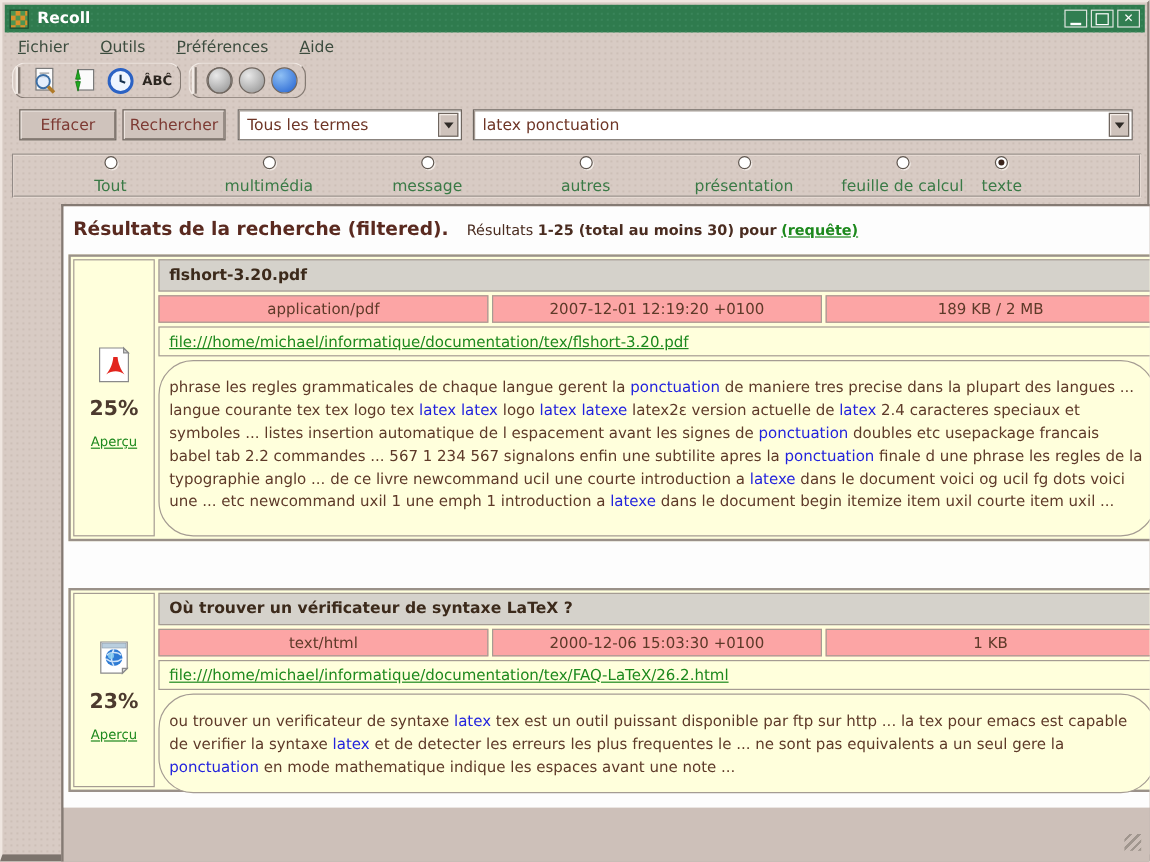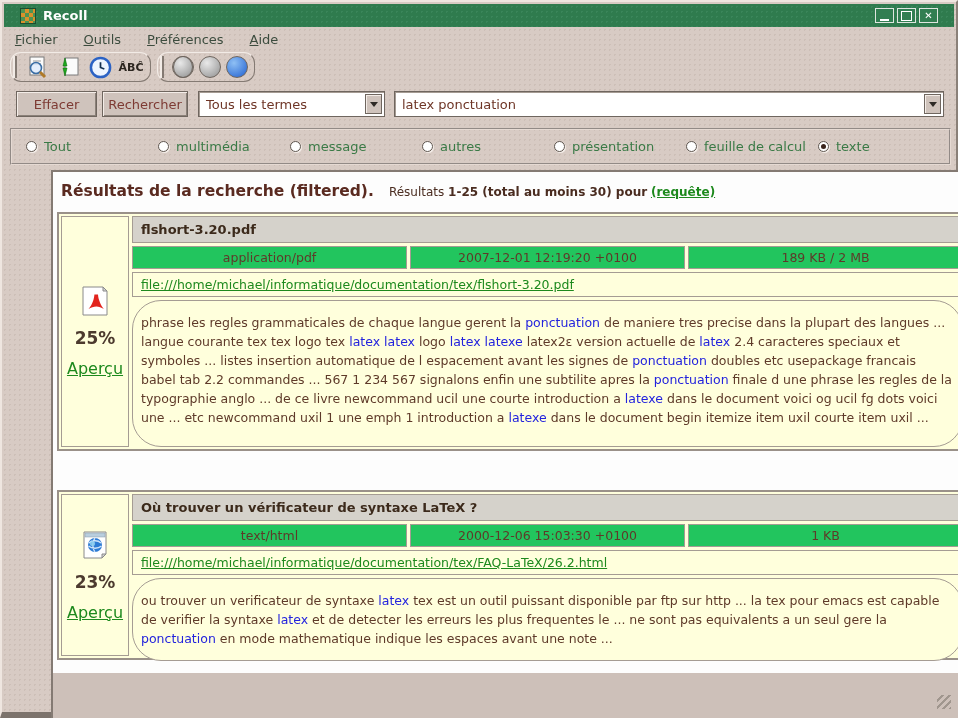--- a/index.html
+++ b/index.html
@@ -10,21 +10,21 @@
     background:#d8cbc4;
     background-image:radial-gradient(#cdbfb7 1px, transparent 1px);
     background-size:5px 5px;
     border-left:2px solid #efe6e0; border-top:2px solid #efe6e0;
     border-right:2px solid #8a8078; border-bottom:6px solid #7c736c; }
 
   
   .titlebar { position:absolute; left:2px; top:2px; right:2px; height:23px;
     background:#2f7b4e;
     background-image:radial-gradient(#3a855a 1px, transparent 1px); background-size:5px 5px;
-    display:flex; align-items:center; padding:0 16px;justify-content:space-between; }
+    display:flex; align-items:center; padding:0 4px;justify-content:space-between; }
   .app-logo { width:16px; height:16px; margin-right:7px;
     background:repeating-conic-gradient(#d9912b 0 25%, #4d9452 0 50%);
     background-size:8px 8px; border:1px solid #1d4d30; }
   .titlebar .title { color:#ffffff; font-weight:bold; font-size:13px; }
   .win-controls { margin-left:auto; display:flex; gap:3px; }
   .wbtn { width:19px; height:15px; background:#317e51; border:1px solid #dfe5df;
     position:relative; color:#fff; }
   .wbtn .glyph { position:absolute; inset:0; display:flex; align-items:center; justify-content:center;
     font-size:10px; font-weight:bold; color:#fff; line-height:1; }
   .wbtn.min .glyph::after { content:""; width:9px; height:2px; background:#fff; margin-top:8px; }
@@ -68,21 +68,21 @@
   .combo .drop { width:17px; height:20px; margin-right:2px; background:#cfc3bc;
     border:1px solid #6f665f; box-shadow:inset 1px 1px 0 #f4ede8;
     display:flex; align-items:center; justify-content:center; }
   .combo .drop::after { content:""; border-left:4px solid transparent; border-right:4px solid transparent;
     border-top:5px solid #2e2a26; }
 
   
   .filterbar { position:absolute; left:8px; top:126px; width:941px; height:37px;
     border:2px groove #e6dad3; display:flex; align-items:center; padding-left:14px; }
   .filter-item { width:132px; display:flex; align-items:center; gap:7px;
-    font-size:13px; color:#3a7a46; }
+    font-size:13px; color:#3a7a46;flex-direction:column; }
   .filter-item:last-child { width:auto; }
   .radio { width:11px; height:11px; border-radius:50%; background:#ffffff;
     border:1px solid #5f564f; box-shadow:1px 1px 0 #f2ebe6; position:relative; flex:0 0 auto; }
   .radio.on::after { content:""; position:absolute; left:2px; top:2px; width:5px; height:5px;
     border-radius:50%; background:#3a241c; }
 
   
   .results { position:absolute; left:8px; top:168px; width:941px; height:644px;
     border-top:2px solid #847a73; border-left:2px solid #847a73;
     border-bottom:2px solid #f2ebe6; border-right:2px solid #f2ebe6; background:#cdc0b9;margin-left:41px; }
@@ -96,27 +96,27 @@
   .res-head a.qlink { color:#1d891d; font-weight:bold; text-decoration:underline; }
 
   .entry { position:absolute; left:4px; width:910px; background:#ffffdc;
     border:2px solid #9a9189; display:flex; padding:2px; gap:3px; }
   .entry-1 { top:40px; height:239px; }
   .entry-2 { top:318px; height:170px; }
   .entry-left { width:68px; flex:0 0 auto; border:1px solid #a59c93; background:#ffffdc;
     display:flex; flex-direction:column; align-items:center; justify-content:center; gap:11px; }
   .relevance { font-size:17px; font-weight:bold; color:#4c3a2e; }
   a.green { color:#1d891d; text-decoration:underline; }
-  .apercu { font-size:16px; }
+  .apercu { font-size:11px; }
   .entry-right { flex:1; display:flex; flex-direction:column; gap:3px; min-width:0; }
   .row { border:1px solid #a59c93; background:#ffffdc; padding:3px 8px;
     font-size:12.5px; color:#5e3a29; }
   .row-title { background:#d5d2cb; font-weight:bold; font-size:13px; color:#3c2a1b; padding:5px 8px; }
   .row-meta { display:flex; padding:0; border:none; background:transparent; gap:3px; }
-  .row-meta .cell { flex:1; border:1px solid #a59c93; background:#22c55e; text-align:center; padding:3px 4px; }
+  .row-meta .cell { flex:1; border:1px solid #a59c93; background:#fca5a5; text-align:center; padding:3px 4px; }
   .row-url { padding:4px 8px; }
   .row-url a { font-size:12.5px; }
   .row-snippet { flex:1; line-height:19px; padding:12px 8px;border-radius:29px; }
   .row-snippet .hl { color:#2323dd; }
 
   
   .vscroll { position:absolute; right:0; top:0; width:16px; height:501px; background:#cdc0b9; }
   .hscroll { position:absolute; left:0; bottom:0; width:937px; height:18px; background:#cdc0b9; display:flex; }
   .sbtn { width:16px; height:16px; background:#cfc3bc; border:1px solid #6f665f;
     box-shadow:inset 1px 1px 0 #f4ede8, inset -1px -1px 0 #8b8179;

